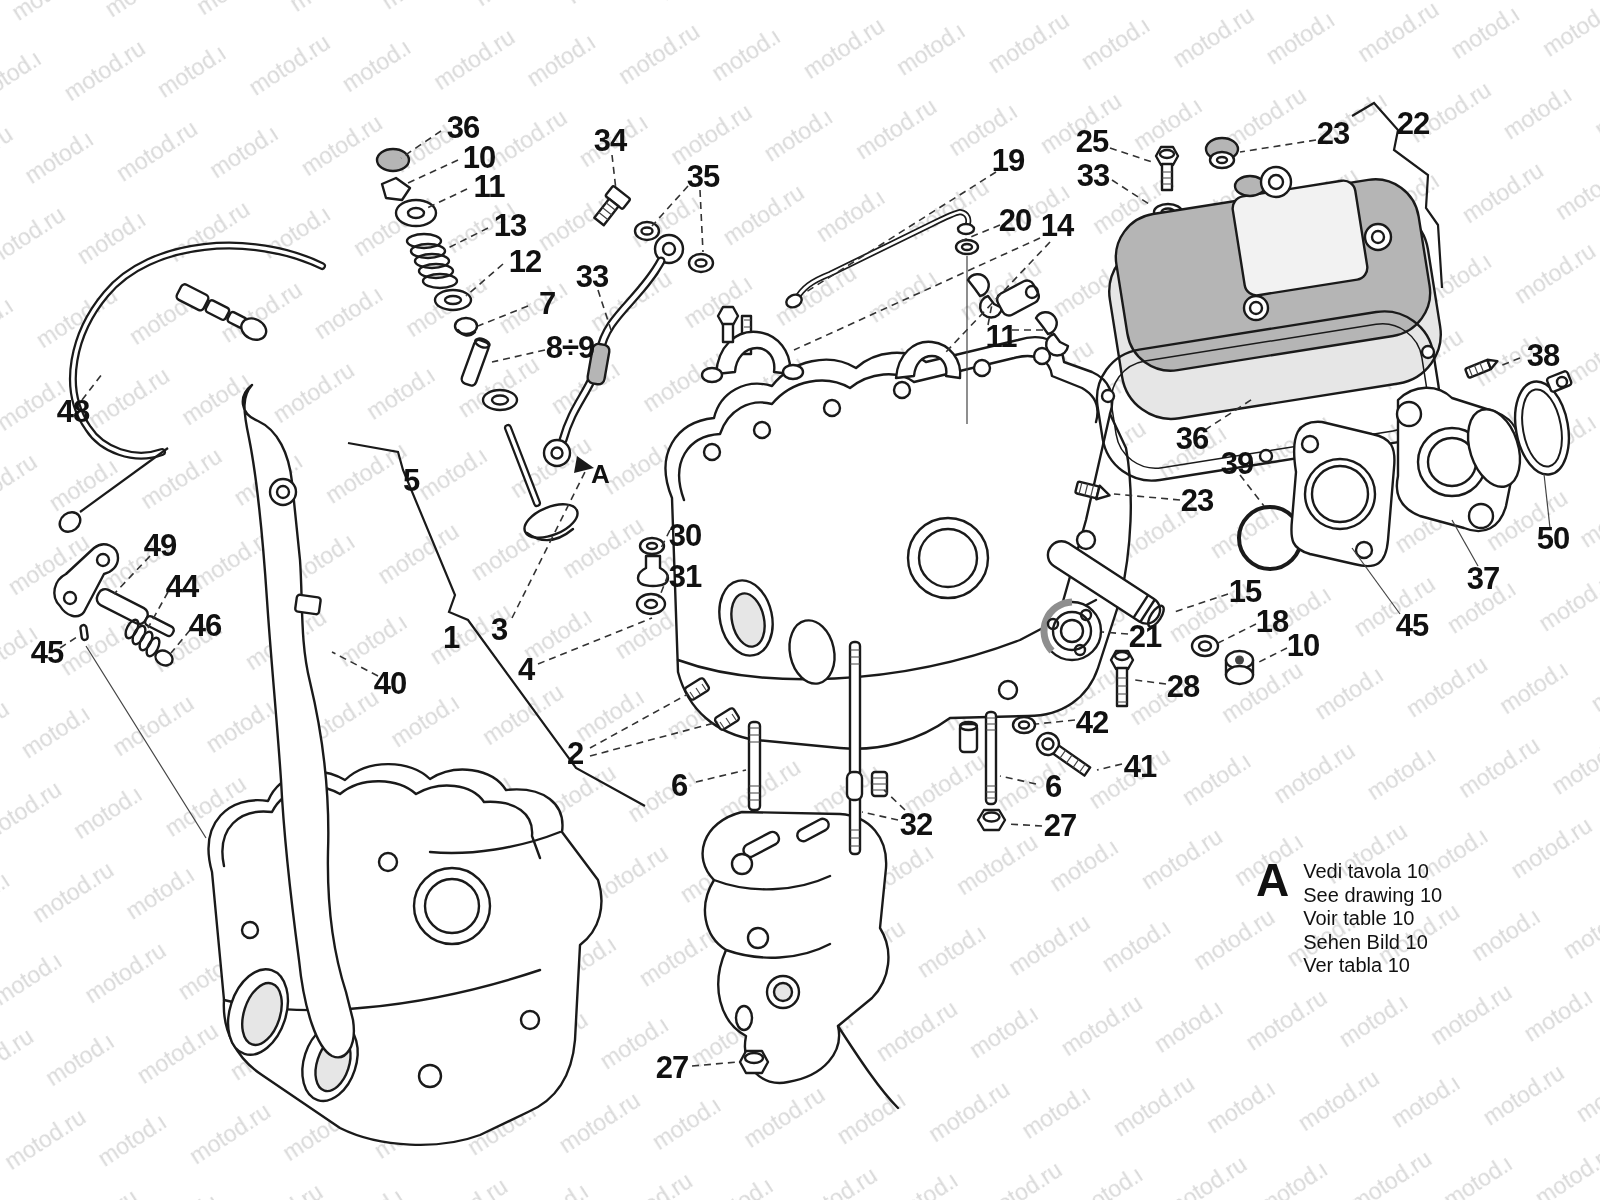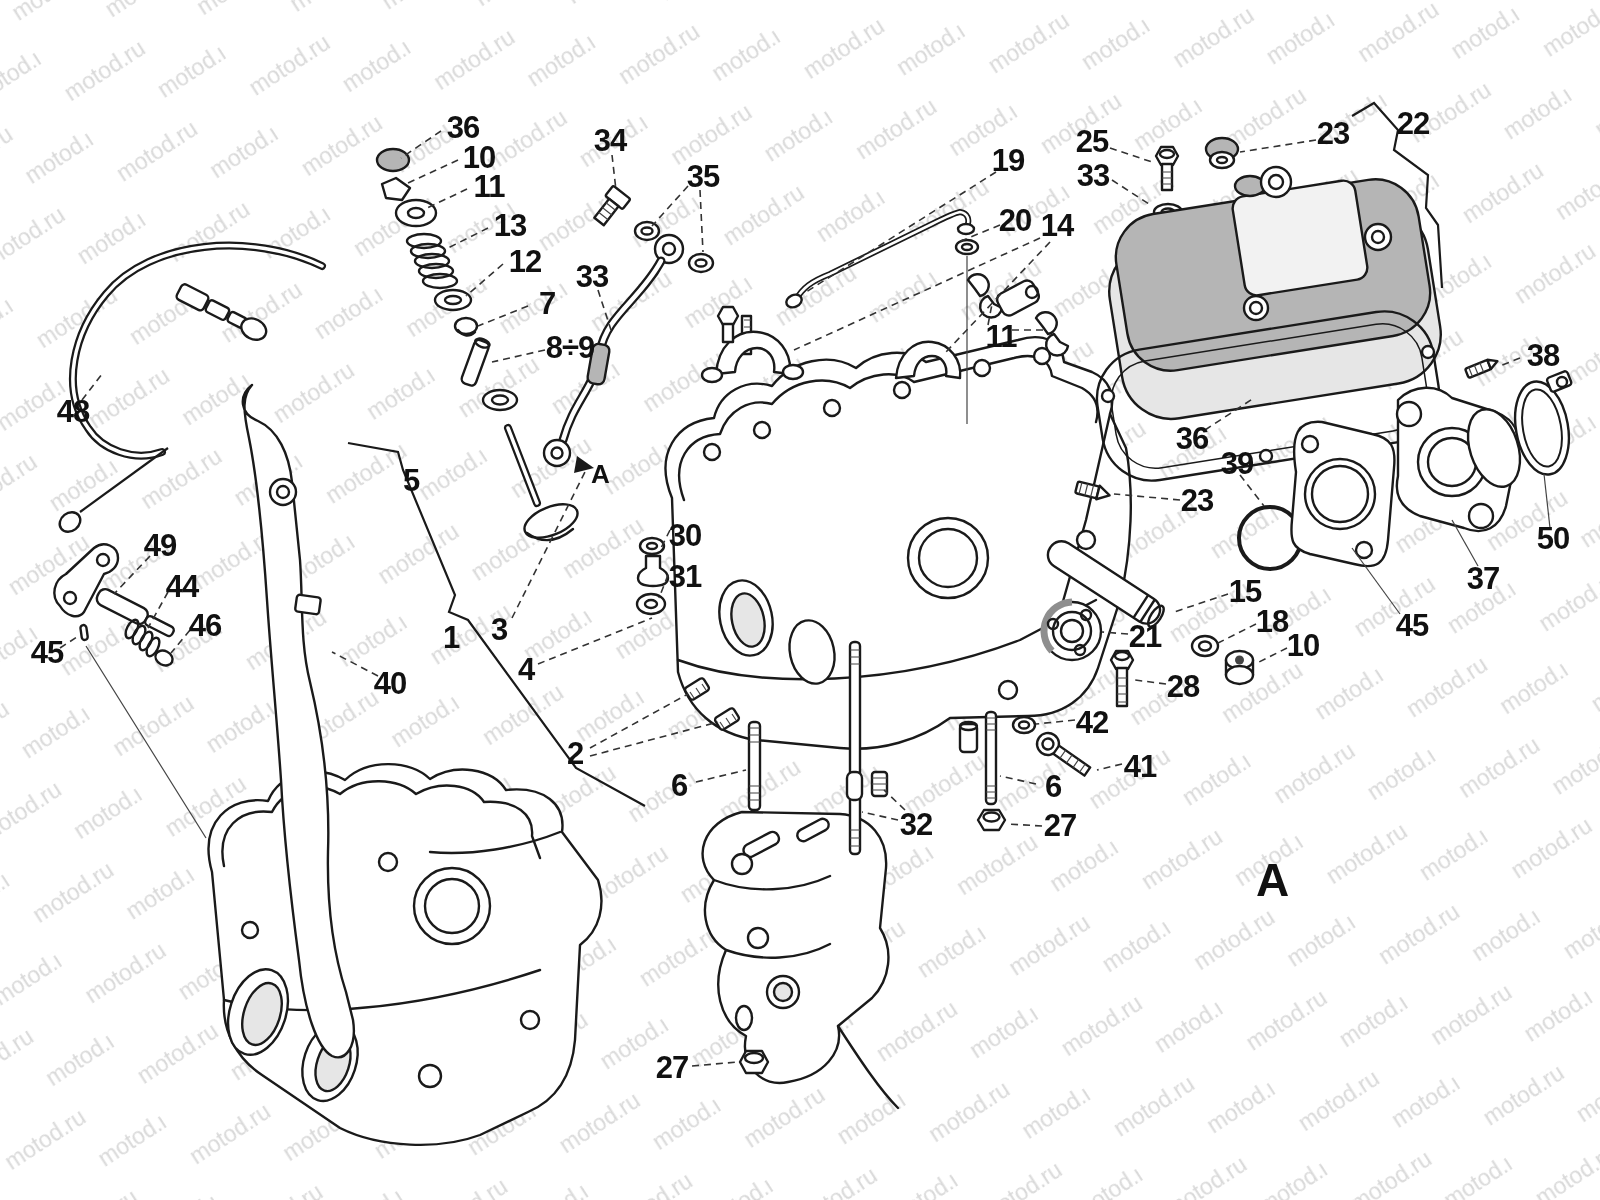--- a/index.html
+++ b/index.html
@@ -434,15 +434,22 @@
 <div class="plabel" style="left:575px;top:754px">2</div>
 <div class="plabel" style="left:685px;top:536px">30</div>
 <div class="plabel" style="left:685px;top:577px">31</div>
 <div class="plabel" style="left:679px;top:786px">6</div>
 <div class="plabel" style="left:916px;top:825px">32</div>
 <div class="plabel" style="left:672px;top:1068px">27</div>
 <div class="plabel small" style="left:600px;top:474px">A</div>
 
 <div class="note">
   <div class="marker">A</div>
+  <div class="lines">
+    <div>Vedi tavola 10</div>
+    <div>See drawing 10</div>
+    <div>Voir table 10</div>
+    <div>Sehen Bild 10</div>
+    <div>Ver tabla 10</div>
+  </div>
 </div>
 
 </div>
 
 </body></html>

